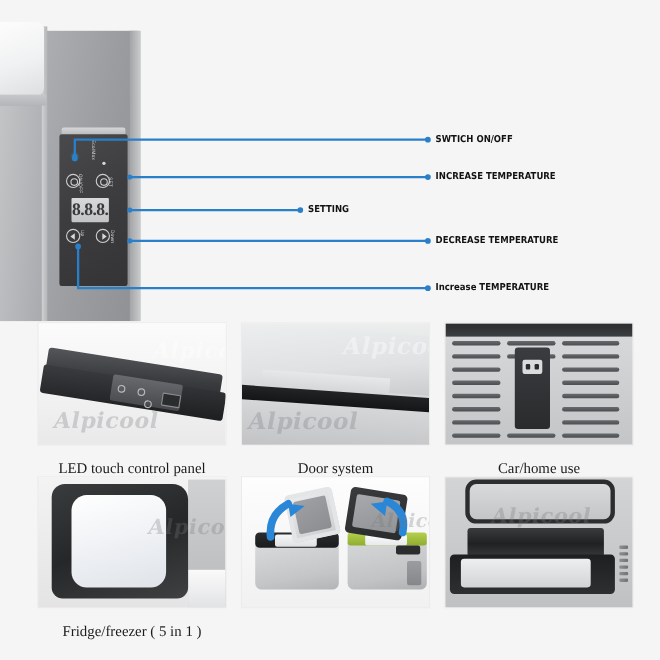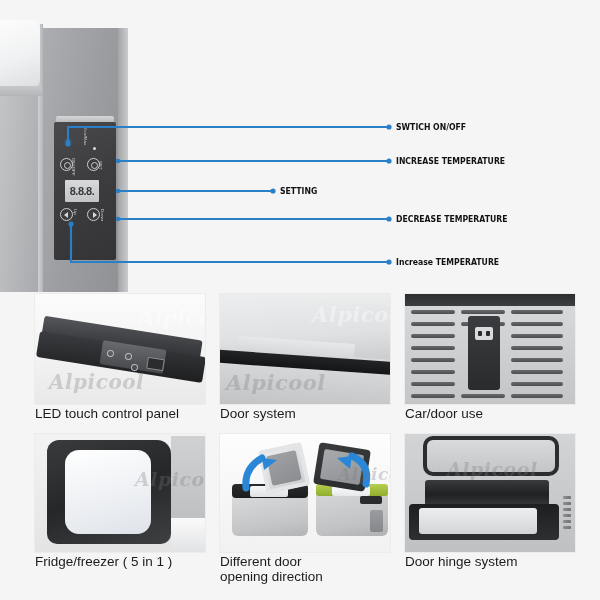--- a/index.html
+++ b/index.html
@@ -84,21 +84,21 @@
   .cap-set   { left: 103px; top: 161px; }
   .cap-up    { left: 78px; top: 209px; }
   .cap-down  { left: 105px; top: 209px; }
 
   .display {
     position: absolute; left: 65px; top: 180px; width: 34px; height: 22px;
     background: linear-gradient(180deg, #d7d9da, #c2c4c6);
     border-radius: 1px; display: flex; align-items: center; justify-content: center;
   }
   .display span {
-    font-family: Liberation Sans, sans-serif; font-size: 11px;
+    font-family: Liberation Serif, serif; font-size: 16px;
     font-weight: 700; color: #3a3a3c; letter-spacing: -0.5px;
   }
   .btn-arrow {
     position: absolute; width: 13px; height: 13px; border-radius: 50%;
     border: 1.3px solid #cdcfd0; background: #3c3c3e;
   }
   .btn-arrow::after {
     content: ""; position: absolute; left: 50%; top: 50%;
     margin: -3px 0 0 -2px; border-style: solid;
   }
@@ -127,22 +127,22 @@
   }
 
   
   .grid { position: absolute; left: 0; top: 292px; width: 600px; height: 308px; }
   .cell { position: absolute; }
   .thumb {
     position: relative; background: #ffffff; overflow: hidden;
     box-shadow: 0 0 0 1px #ececec;
   }
   .cap-txt {
-    margin-top: 2px; text-align: left; font-size: 13.5px;
-    color: #1b1b1b; line-height: 1.12; font-family: Liberation Sans, sans-serif;
+    margin-top: 14px; text-align: center; font-size: 13.5px;
+    color: #1b1b1b; line-height: 1.12; font-family: Liberation Serif, serif;
   }
   .wm {
     position: absolute; font-family: "DejaVu Serif", serif; font-style: italic;
     font-weight: 700; color: rgba(255,255,255,0.40); pointer-events: none;
     white-space: nowrap; letter-spacing: .5px;
   }
   .wm-d { color: rgba(120,122,125,0.30); }
 
   
   .t1 { background: linear-gradient(180deg,#fbfbfb 0%, #f2f2f2 58%, #e9e9e9 100%); }
@@ -436,21 +436,21 @@
           <div class="slot" style="left:106px;top:64px; width:52px;"></div>
           <div class="slot" style="left:6px;  top:76px; width:44px;"></div>
           <div class="slot" style="left:106px;top:76px; width:52px;"></div>
           <div class="slot" style="left:6px;  top:88px; width:44px;"></div>
           <div class="slot" style="left:56px; top:88px; width:44px;"></div>
           <div class="slot" style="left:106px;top:88px; width:52px;"></div>
         </div>
         <div class="socket"></div>
         <div class="plug"></div>
       </div>
-      <div class="cap-txt">Car/door use</div>
+      <div class="cap-txt">Car/home use</div>
     </div>
 
     <div class="cell" style="left:35px; top:142px; width:170px;">
       <div class="thumb t4" style="width:170px; height:118px;">
         <div class="side"></div>
           <div class="side2"></div>
         <div class="shell"></div>
           <div class="liner"></div>
         <div class="wm wm-d" style="left:100px; top:34px; font-size:19px;">Alpicool</div>
       </div>
@@ -470,39 +470,34 @@
         <div class="panel-s"></div>
           <div class="vent"></div>
         <svg style="position:absolute;left:0;top:0;width:170px;height:118px;">
           <path d="M26 54 Q24 34 42 24" stroke="#2a86d6" stroke-width="7" fill="none" stroke-linecap="round"></path>
           <path d="M42 24 l2 12 l13 -10 z" fill="#2a86d6"></path>
           <path d="M146 50 Q150 30 132 22" stroke="#2a86d6" stroke-width="7" fill="none" stroke-linecap="round"></path>
           <path d="M132 22 l-2 13 l-13 -11 z" fill="#2a86d6"></path>
         </svg>
         <div class="wm wm-d" style="left:118px; top:30px; font-size:17px;">Alpicool</div>
       </div>
-      <div class="cap-txt">
-        <div>Different door</div>
-        <div>opening direction</div>
-      </div>
     </div>
 
     <div class="cell" style="left:405px; top:142px; width:170px;">
       <div class="thumb t6" style="width:170px; height:118px;">
         <div class="door"></div>
           <div class="hinge"></div>
         <div class="tray"></div>
           <div class="tray-in"></div>
         <div class="ridges">
             <i></i>
             <i></i>
             <i></i>
             <i></i>
             <i></i>
             <i></i>
           </div>
         <div class="wm wm-d" style="left:42px; top:24px; font-size:19px;">Alpicool</div>
       </div>
-      <div class="cap-txt">Door hinge system</div>
     </div>
 
   </div>
 </div>
 
 </body></html>

